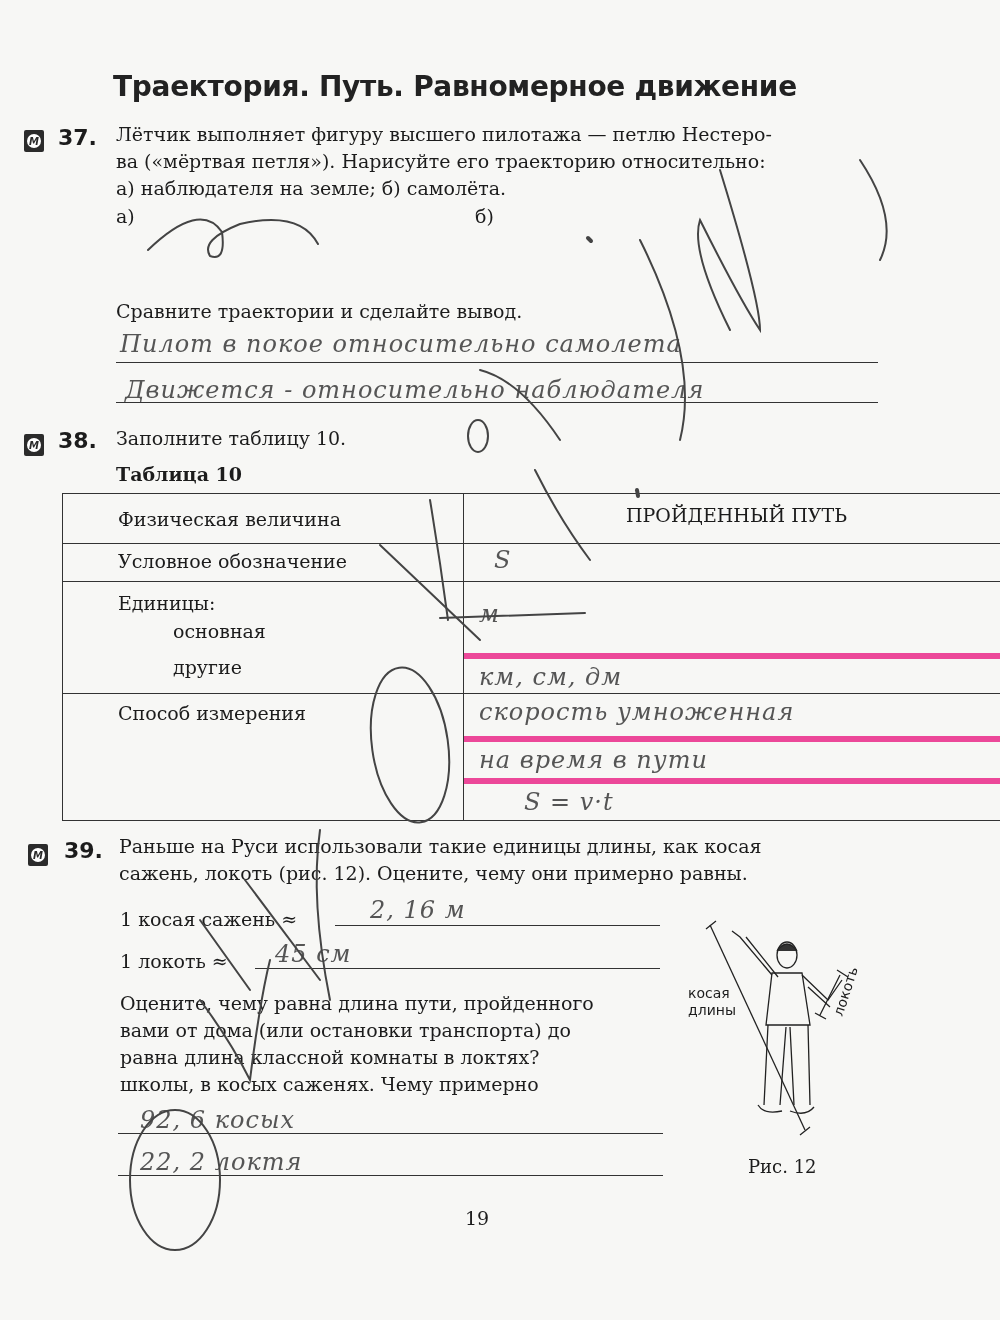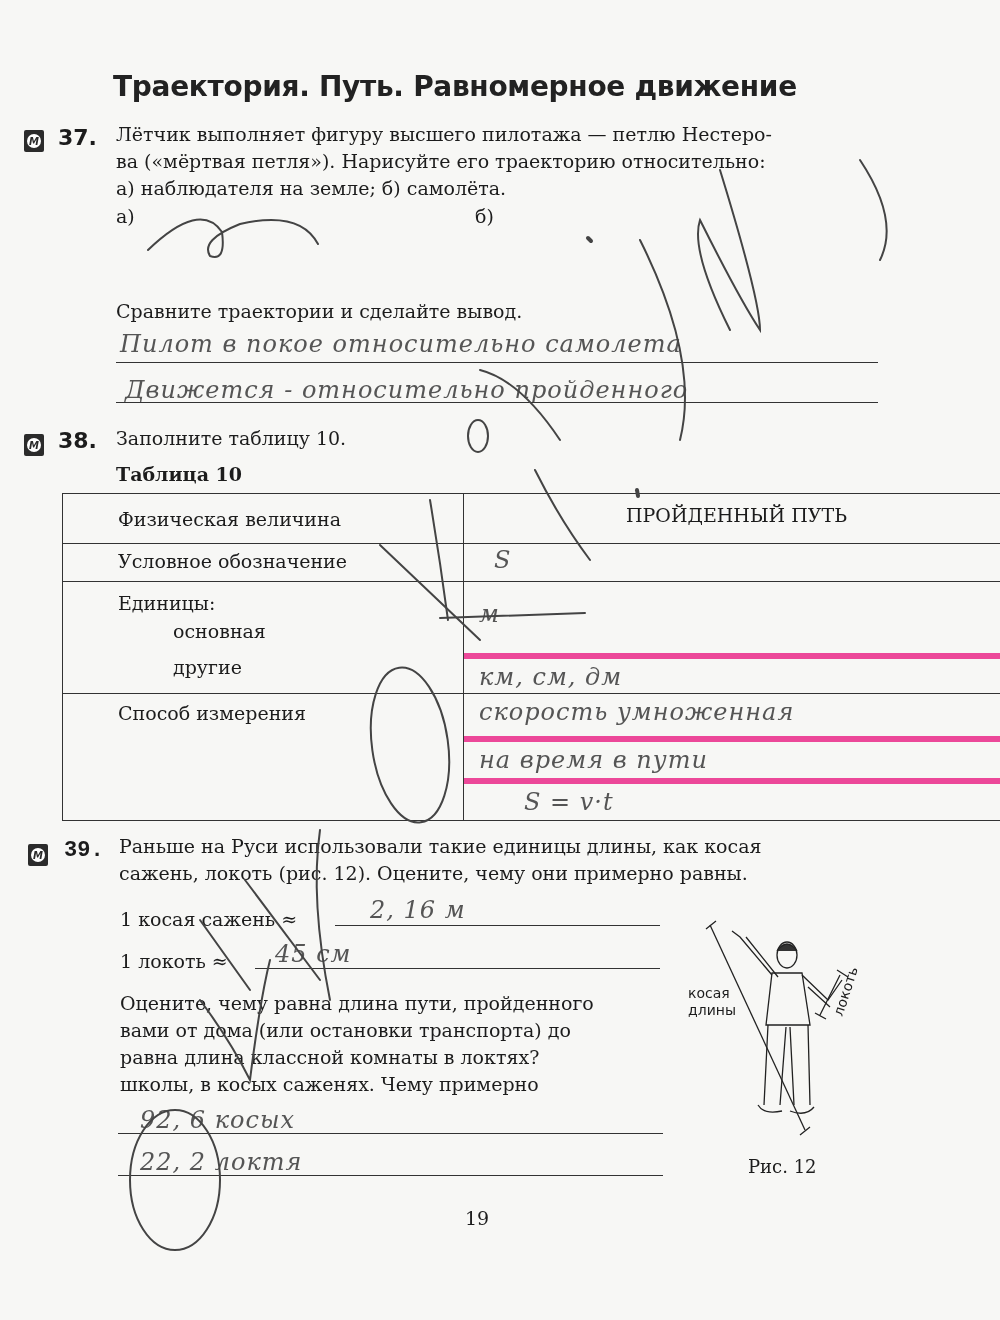--- a/index.html
+++ b/index.html
@@ -49,21 +49,21 @@
   <div>Лётчик выполняет фигуру высшего пилотажа — петлю Нестеро-</div>
   <div>ва («мёртвая петля»). Нарисуйте его траекторию относительно:</div>
   <div>а) наблюдателя на земле; б) самолёта.</div>
 </div>
 <div class="abs txt" style="left:116px;top:203px;">а)</div>
 <div class="abs txt" style="left:475px;top:203px;">б)</div>
 
 <div class="abs txt" style="left:116px;top:298px;">Сравните траектории и сделайте вывод.</div>
 <div class="abs hand" style="left:120px;top:330px;">Пилот в покое относительно самолета</div>
 <div class="abs rule" style="left:116px;top:362px;width:762px;"></div>
-<div class="abs hand" style="left:125px;top:376px;">Движется - относительно пройденного</div>
+<div class="abs hand" style="left:125px;top:376px;">Движется - относительно наблюдателя</div>
 <div class="abs rule" style="left:116px;top:402px;width:762px;"></div>
 
 <div class="abs badge" style="left:24px;top:434px;">
     <span>М</span>
   </div>
 <div class="abs num" style="left:58px;top:428px;">38.</div>
 <div class="abs txt" style="left:116px;top:425px;">Заполните таблицу 10.</div>
 <div class="abs txt" style="left:116px;top:461px;font-weight:bold;">Таблица 10</div>
 
 <table class="t10">
@@ -114,21 +114,21 @@
             <div class="hand" style="padding:4px 0 0 45px;">S = v·t</div>
           </div>
     </td>
   </tr>
 </tbody>
   </table>
 
 <div class="abs badge" style="left:28px;top:844px;">
     <span>М</span>
   </div>
-<div class="abs num" style="left:64px;top:838px;font-family:Liberation Mono, monospace;">39.</div>
+<div class="abs num" style="left:64px;top:838px;">39.</div>
 <div class="abs txt" style="left:119px;top:833px;">
   <div>Раньше на Руси использовали такие единицы длины, как косая</div>
   <div>сажень, локоть (рис. 12). Оцените, чему они примерно равны.</div>
 </div>
 
 <div class="abs txt" style="left:120px;top:906px;">1 косая сажень ≈</div>
 <div class="abs hand" style="left:370px;top:896px;text-align:center;">2, 16 м</div>
 <div class="abs rule" style="left:335px;top:925px;width:325px;"></div>
 
 <div class="abs txt" style="left:120px;top:948px;">1 локоть ≈</div>

